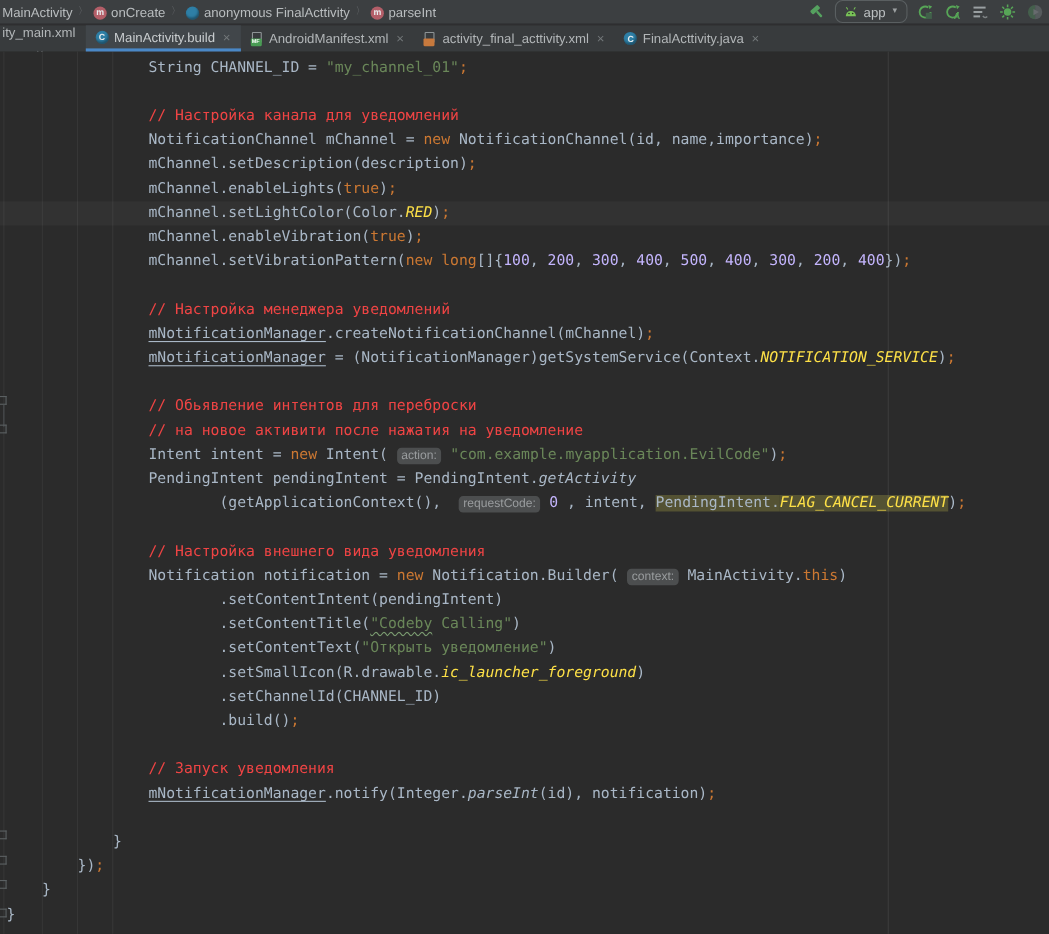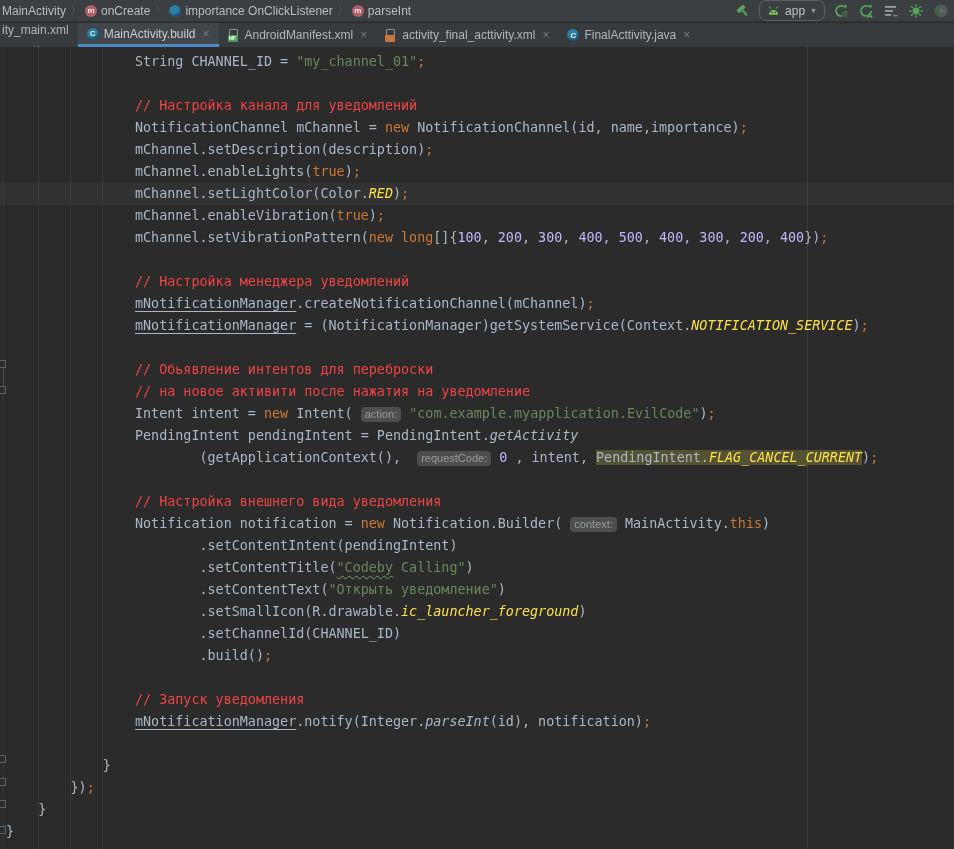--- a/index.html
+++ b/index.html
@@ -4,21 +4,21 @@
 <style>
   * { margin:0; padding:0; box-sizing:border-box; }
   html,body { width:954px; height:849px; overflow:hidden; background:#2b2b2b;
               font-family:"Liberation Sans", sans-serif; }
   .window { position:relative; width:954px; height:849px; }
 
   
   .navbar { position:absolute; top:0; left:0; right:0; height:22px; background:#3c3f41;
             display:flex; align-items:center; padding:0 4px 0 2px; border-bottom:1px solid #323537; }
   .crumbs { display:flex; align-items:center; gap:4px; color:#b9bdbf; font-size:12px; white-space:nowrap; }
-  .crumb { display:flex; align-items:center; gap:4px; cursor:default; }
+  .crumb { display:flex; align-items:flex-end; gap:4px; cursor:default; }
   .crumb-sep { color:#6a6e70; font-size:9px; padding:0 1px; }
   .ball { width:12px; height:12px; border-radius:50%; display:inline-flex; align-items:center;
           justify-content:center; font-size:8px; font-weight:bold; color:#e8ecee; }
   .ball.method { background:#b35e68; }
   .ball.clazz  { background:#2e7fa6; box-shadow:inset -1px -2px 2px rgba(0,0,0,.35); }
 
   .nav-right { margin-left:auto; display:flex; align-items:center; gap:7px; }
   .toolbtn { width:18px; height:18px; display:flex; align-items:center; justify-content:center; cursor:pointer; }
   .selector { display:flex; align-items:center; gap:5px; height:21px; padding:0 7px;
               border:1px solid #5a5f61; border-radius:7px; color:#bcc0c2; font-size:12px; cursor:pointer; }
@@ -79,21 +79,21 @@
         <span>MainActivity</span>
       </span>
       <span class="crumb-sep">〉</span>
       <span class="crumb">
         <span class="ball method">m</span>
         <span>onCreate</span>
       </span>
       <span class="crumb-sep">〉</span>
       <span class="crumb">
         <span class="ball clazz"></span>
-        <span>importance OnClickListener</span>
+        <span>anonymous FinalActtivity</span>
       </span>
       <span class="crumb-sep">〉</span>
       <span class="crumb">
         <span class="ball method">m</span>
         <span>parseInt</span>
       </span>
     </div>
 
     <div class="nav-right">
       <span class="toolbtn">

